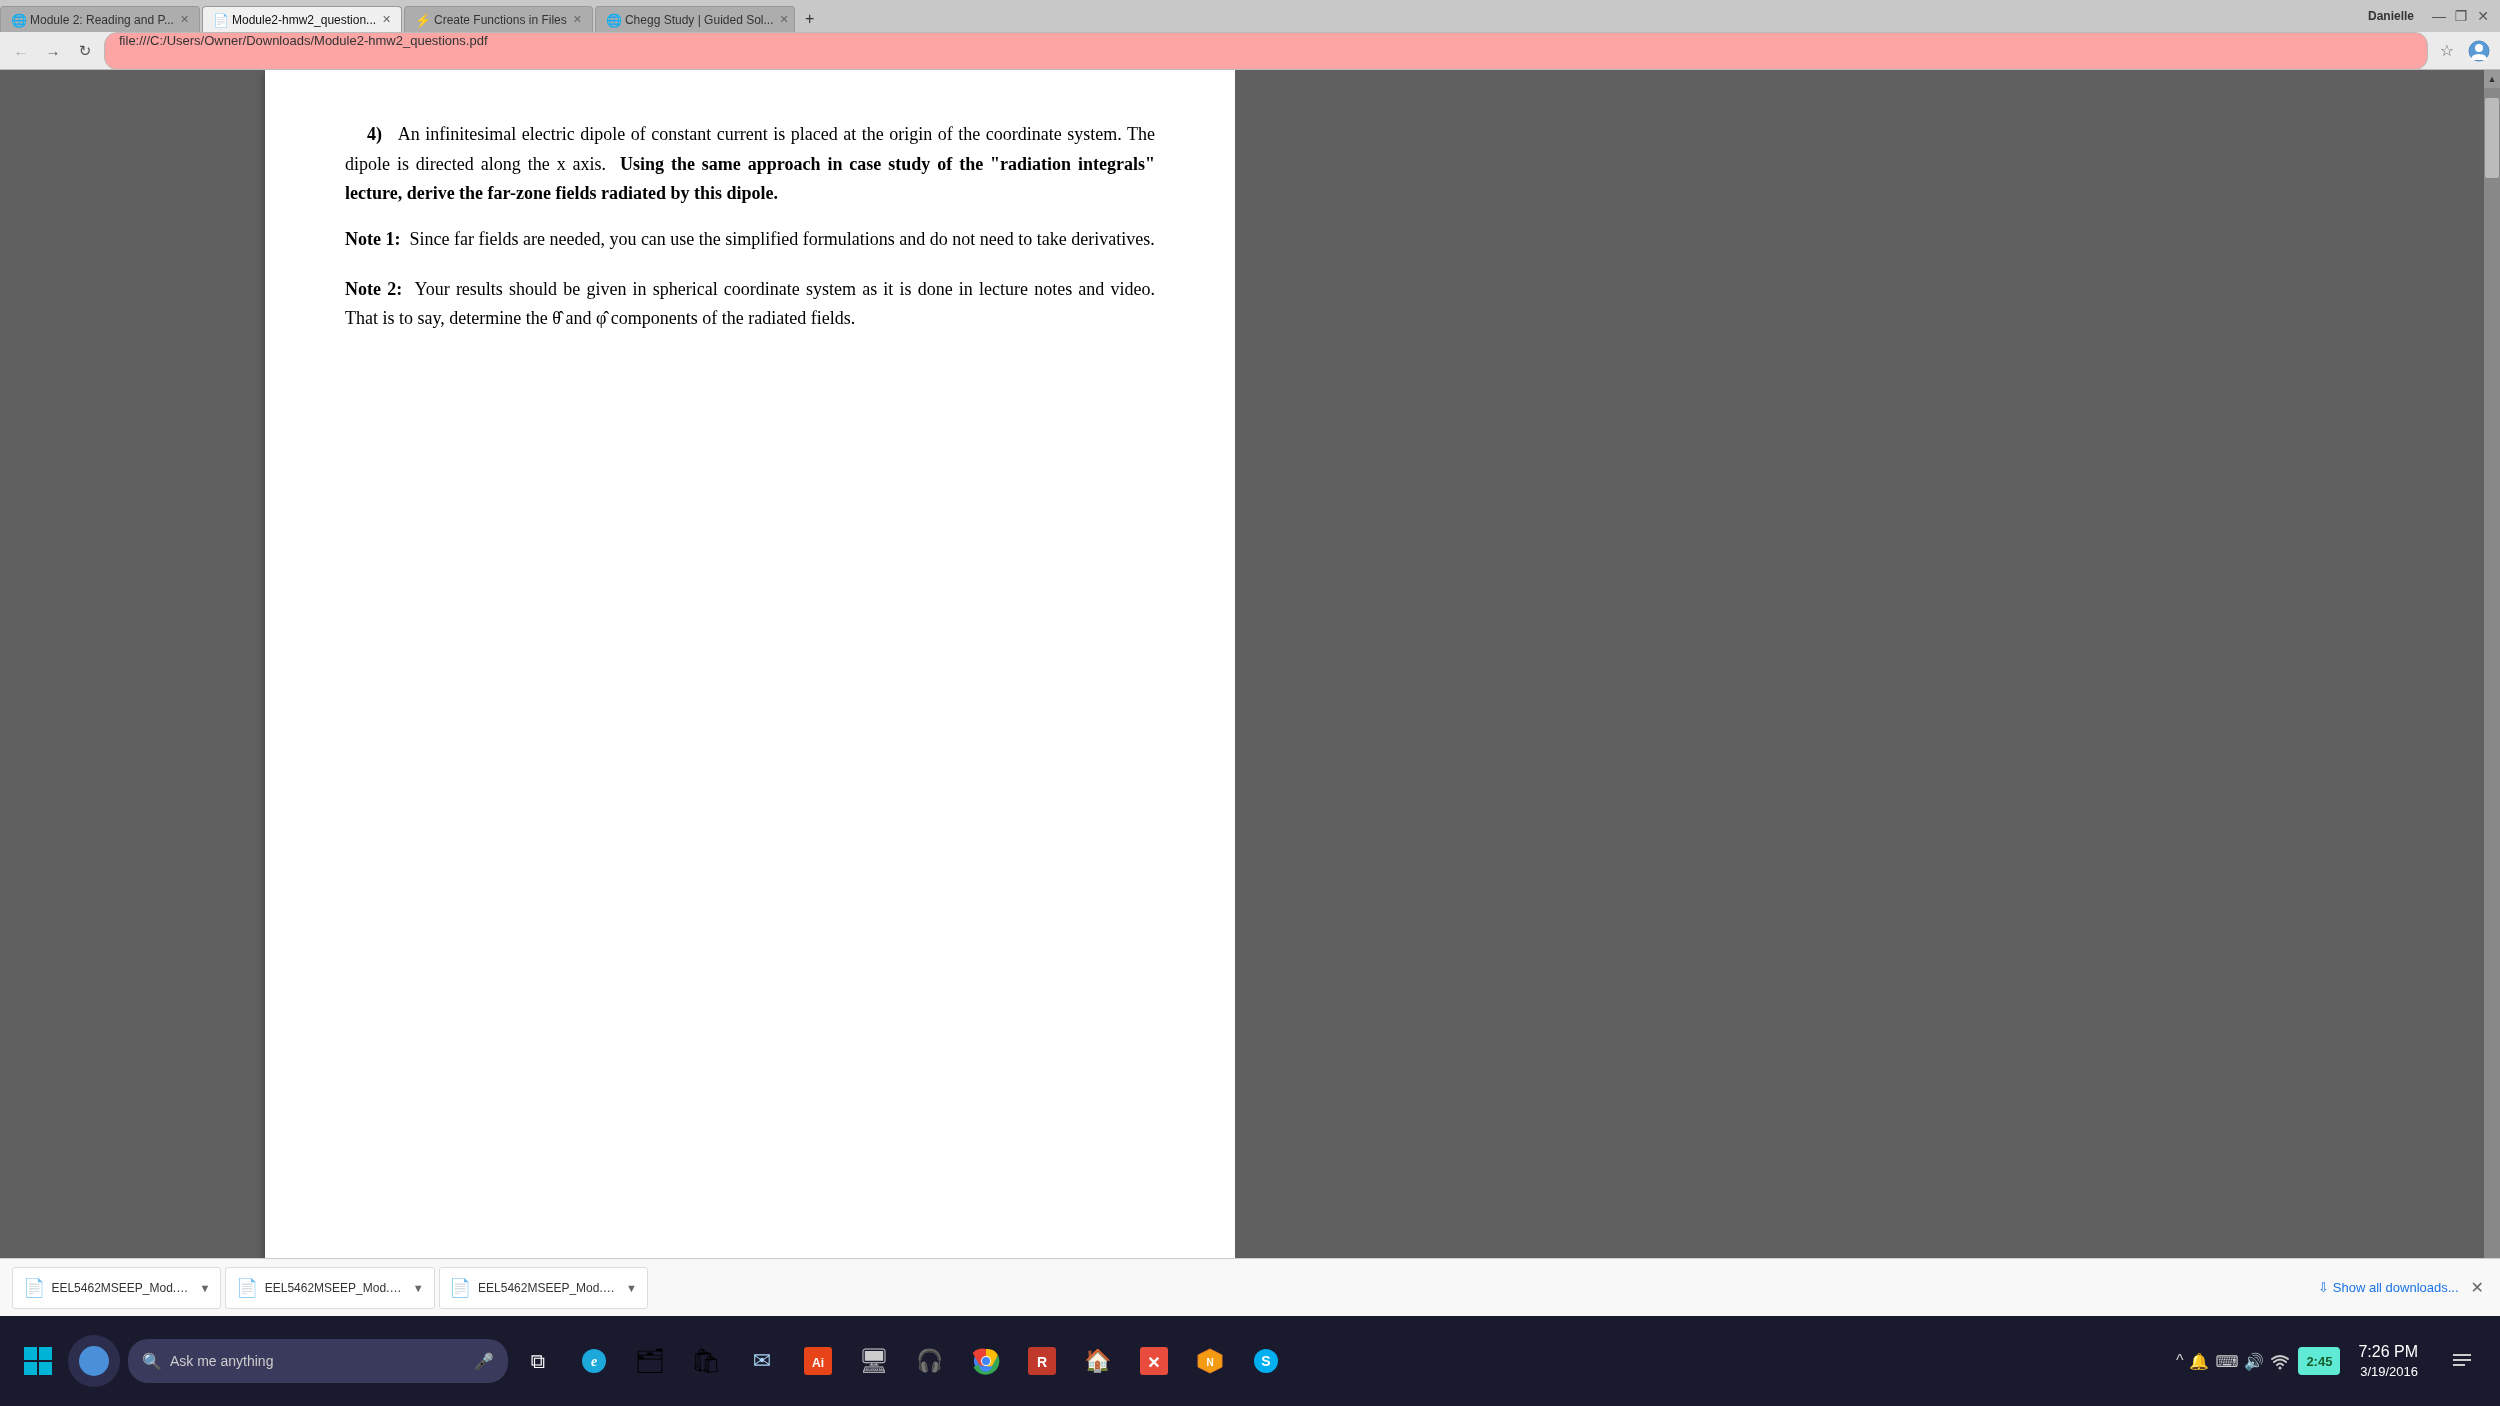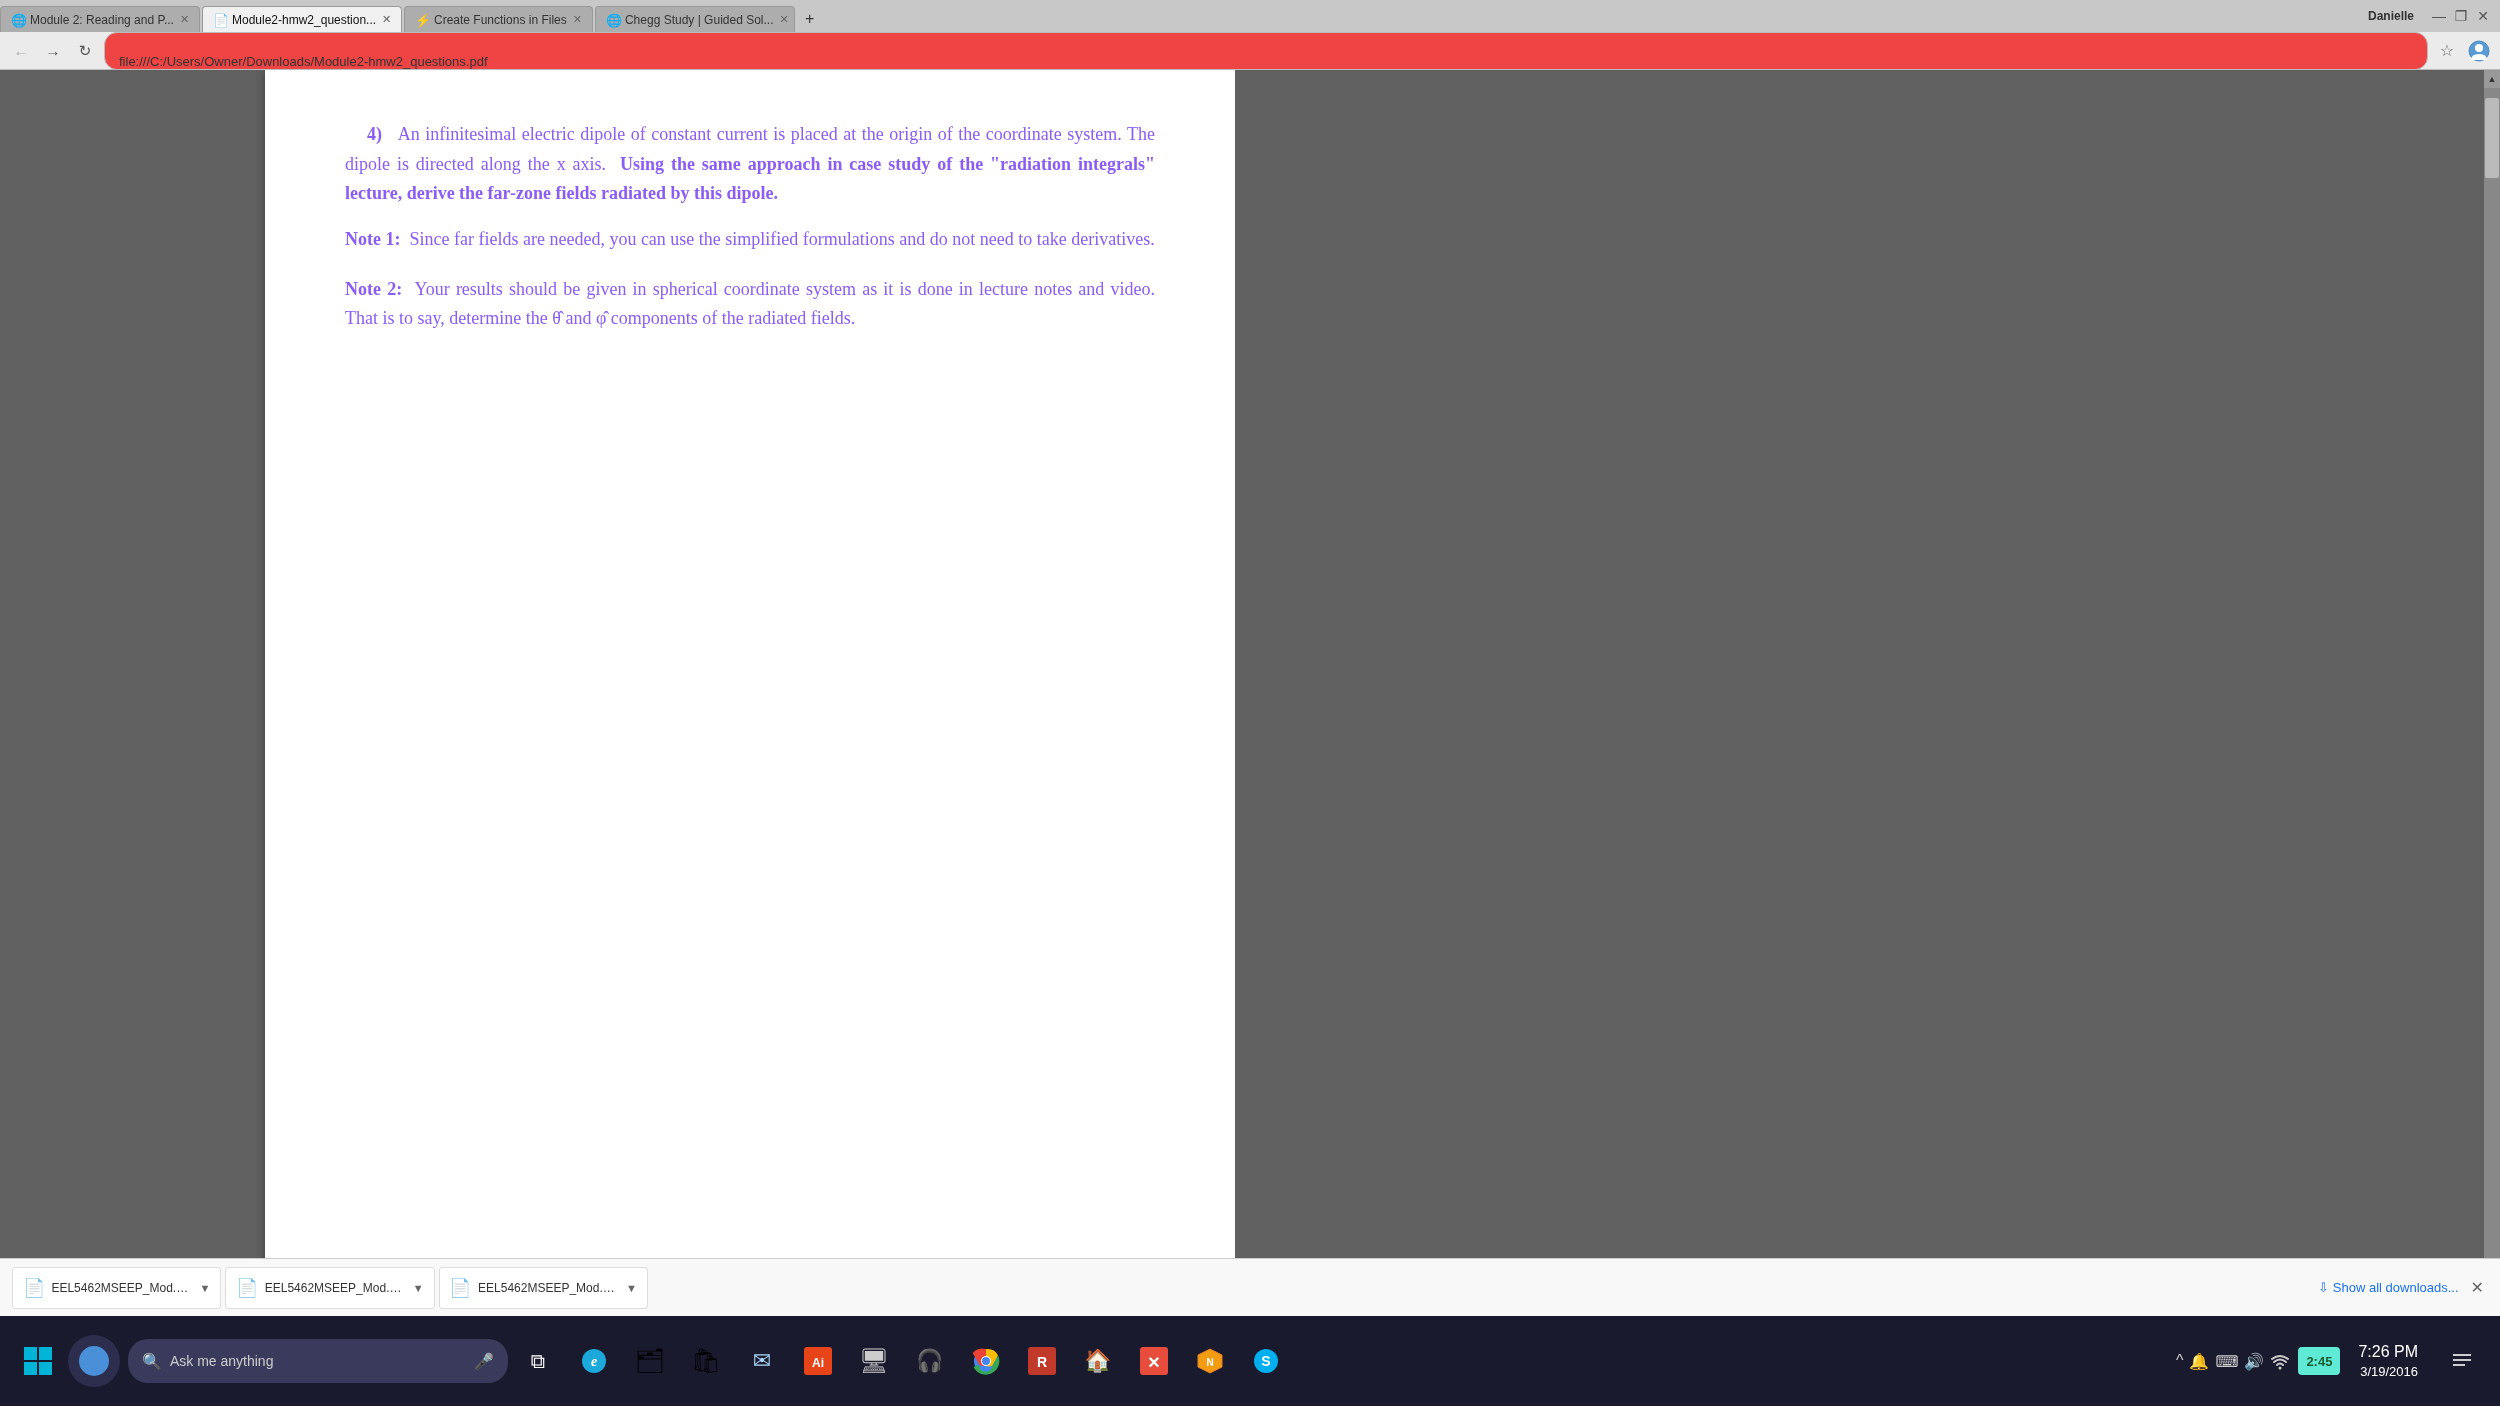--- a/index.html
+++ b/index.html
@@ -133,27 +133,27 @@
       align-items: center;
       justify-content: center;
     }
     .nav-btn.disabled { color: #aaa; cursor: default; }
 
     .url-bar {
       flex: 1;
       height: 38px;
       border: 1px solid #bbb;
       border-radius: 13px;
-      background: #ef4444;
+      background: #fca5a5;
       padding: 0 14px;
       font-size: 13px;
       color: #333;
       outline: none;
       display: flex;
-      align-items: flex-end;
+      align-items: flex-start;
     }
 
     .url-text {
       font-size: 13px;
       color: #333;
     }
 
     .address-right {
       display: flex;
       align-items: center;
@@ -197,21 +197,21 @@
       background: white;
       height: 100%;
       overflow: hidden;
       box-shadow: 0 2px 8px rgba(0,0,0,0.4);
     }
 
     .pdf-content {
       padding: 50px 80px;
       font-size: 18px;
       line-height: 1.65;
-      color: #8b5cf6;
+      color: #000000;
       font-family: 'Times New Roman', Times, serif;
     }
 
     .pdf-content p {
       margin-bottom: 16px;
       text-align: justify;
     }
 
     .question-num {
       font-weight: bold;

